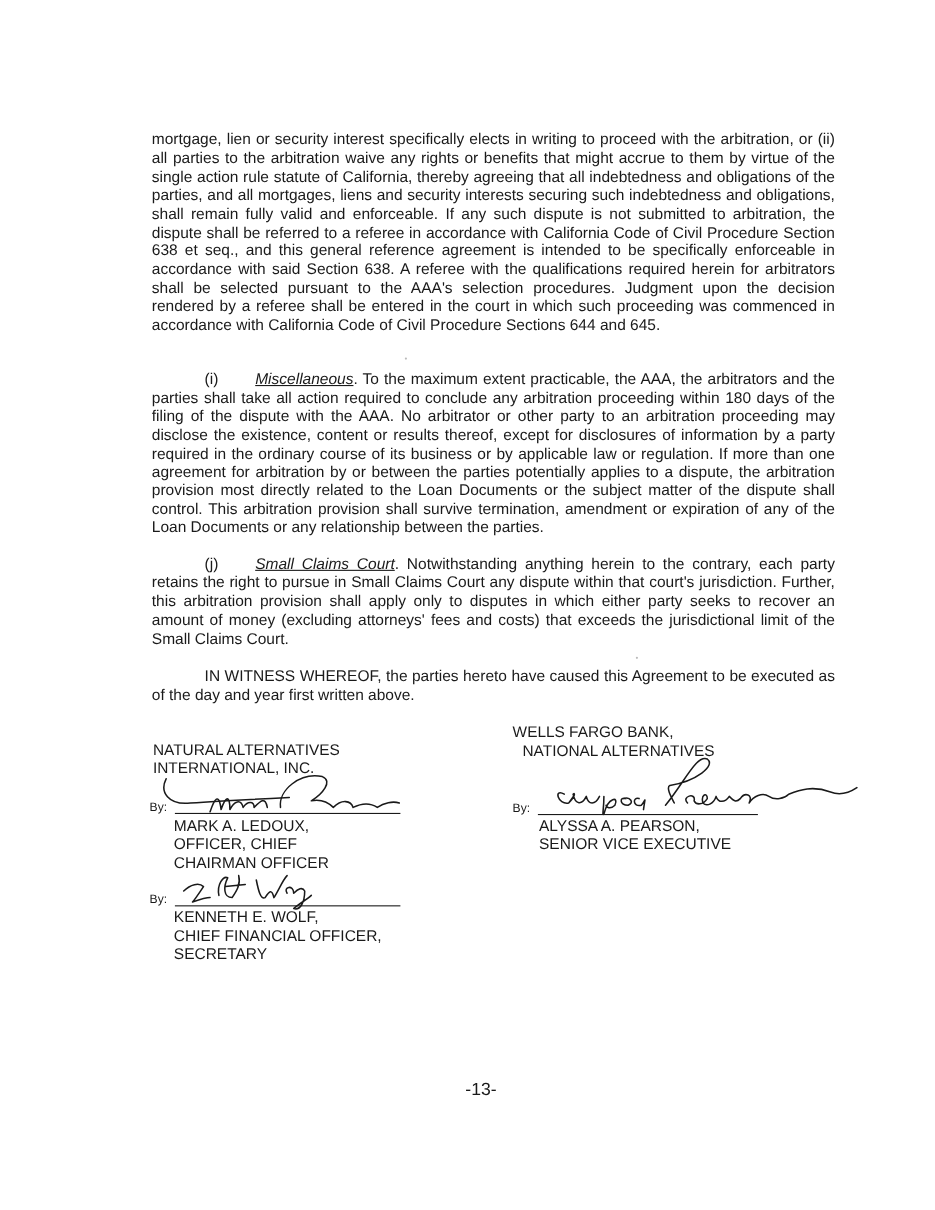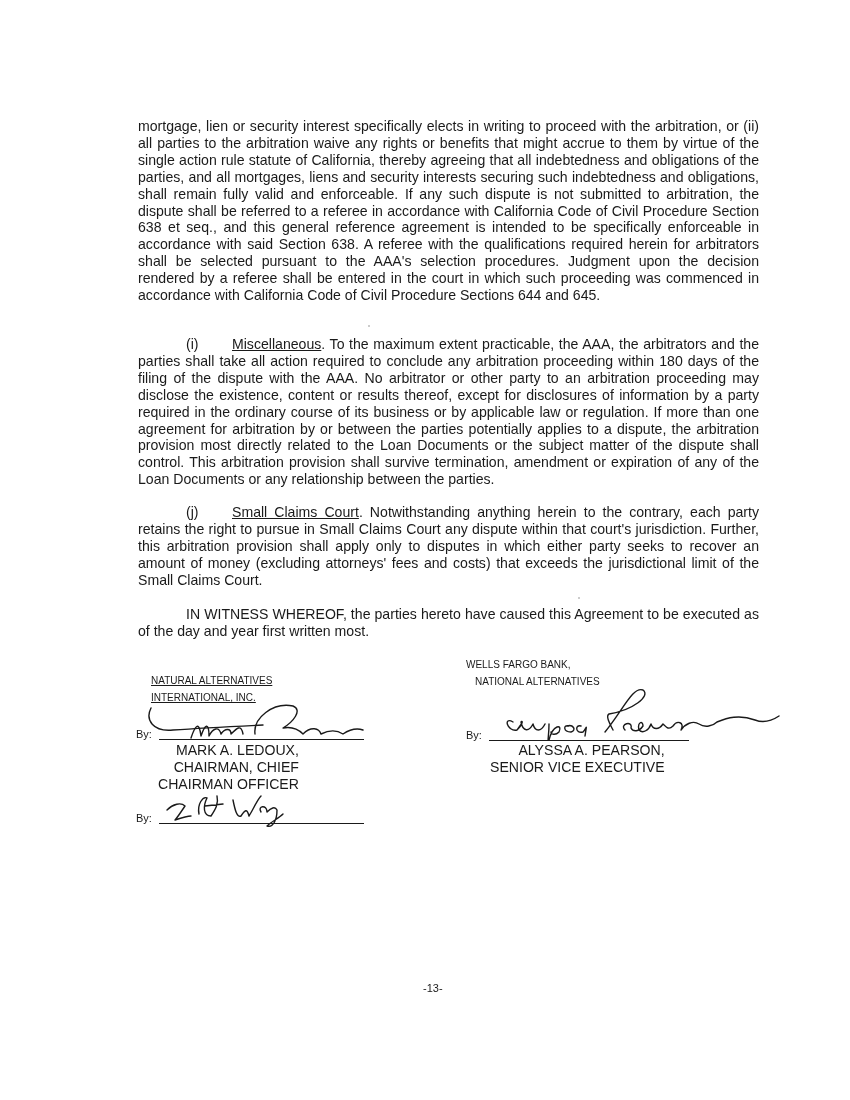--- a/index.html
+++ b/index.html
@@ -7,88 +7,93 @@
          font-family: "Liberation Sans", sans-serif; color: #1a1a1a; }
   .page { position: absolute; left: 0; top: 0; width: 850px; height: 1100px; margin-left: 23px; }
   .body-text { position: absolute; left: 115px; width: 621px; font-size: 14.1px; line-height: 16.9px; }
   .para { margin: 0; text-align: justify; text-align-last: left; }
   .indent { text-indent: 48px; }
   .p1 { top: 118px; }
   .p2 { top: 336px; }
   .p3 { top: 504px; }
   .p4 { top: 606px; }
   .num { display: inline-block; width: 46px; text-indent: 0; }
-  .u { text-decoration: underline; }
-  .sig { position: absolute; font-size: 10px; line-height: 16.9px; }
+  .u { text-decoration: underline; font-style: italic; }
+  .sig { position: absolute; font-size: 14px; line-height: 16.9px; }
   .sig div { white-space: nowrap; }
-  .left-co { left: 128px; top: 673px; text-decoration: underline; }
+  .left-co { left: 116px; top: 673px; }
   .right-co { left: 443px; top: 657px; }
   .right-co .l2 { padding-left: 9px; }
   .byrow { position: absolute; font-size: 11px; }
   .by-label { position: absolute; left: 0; bottom: 0; }
   .sigline { position: absolute; border-bottom: 1.2px solid #1a1a1a; }
-  .signame { position: absolute; font-size: 14.1px; line-height: 16.9px; white-space: nowrap; text-align: right; }
+  .signame { position: absolute; font-size: 14.1px; line-height: 16.9px; white-space: nowrap; }
   .scribble { position: absolute; overflow: visible; }
   .scribble path { fill: none; stroke: #1a1a1a; stroke-width: 1.4; stroke-linecap: round; stroke-linejoin: round; }
   .footer { position: absolute; left: 113px; top: 982px; font-size: 10.2px; line-height: 11.6px; }
   .footer div { white-space: nowrap; }
-  .pagenum { position: absolute; left: 400px; top: 982px; font-size: 11px; }
+  .pagenum { position: absolute; left: 400px; top: 982px; font-size: 16px; }
   .speck { position: absolute; width: 2px; height: 2px; background: #bbb; border-radius: 1px; }
 </style>
 </head>
 <body>
 
 <div class="page">
 
   <div class="body-text p1">
     <p class="para">mortgage, lien or security interest specifically elects in writing to proceed with the arbitration, or (ii) all parties to the arbitration waive any rights or benefits that might accrue to them by virtue of the single action rule statute of California, thereby agreeing that all indebtedness and obligations of the parties, and all mortgages, liens and security interests securing such indebtedness and obligations, shall remain fully valid and enforceable.  If any such dispute is not submitted to arbitration, the dispute shall be referred to a referee in accordance with California Code of Civil Procedure Section 638 et seq., and this general reference agreement is intended to be specifically enforceable in accordance with said Section 638.  A referee with the qualifications required herein for arbitrators shall be selected pursuant to the AAA's selection procedures.  Judgment upon the decision rendered by a referee shall be entered in the court in which such proceeding was commenced in accordance with California Code of Civil Procedure Sections 644 and 645.</p>
   </div>
 
   <div class="body-text p2">
     <p class="para indent"><span class="num">(i)</span><span class="u">Miscellaneous</span><span>.  To the maximum extent practicable, the AAA, the arbitrators and the parties shall take all action required to conclude any arbitration proceeding within 180 days of the filing of the dispute with the AAA.  No arbitrator or other party to an arbitration proceeding may disclose the existence, content or results thereof, except for disclosures of information by a party required in the ordinary course of its business or by applicable law or regulation.  If more than one agreement for arbitration by or between the parties potentially applies to a dispute, the arbitration provision most directly related to the Loan Documents or the subject matter of the dispute shall control.  This arbitration provision shall survive termination, amendment or expiration of any of the Loan Documents or any relationship between the parties.</span></p>
   </div>
 
   <div class="body-text p3">
     <p class="para indent"><span class="num">(j)</span><span class="u">Small Claims Court</span><span>.  Notwithstanding anything herein to the contrary, each party retains the right to pursue in Small Claims Court any dispute within that court's jurisdiction. Further, this arbitration provision shall apply only to disputes in which either party seeks to recover an amount of money (excluding attorneys' fees and costs) that exceeds the jurisdictional limit of the Small Claims Court.</span></p>
   </div>
 
   <div class="body-text p4">
-    <p class="para indent">IN WITNESS WHEREOF, the parties hereto have caused this Agreement to be executed as of the day and year first written most.</p>
+    <p class="para indent">IN WITNESS WHEREOF, the parties hereto have caused this Agreement to be executed as of the day and year first written above.</p>
   </div>
 
   <div class="sig left-co">
     <div>NATURAL ALTERNATIVES</div>
     <div>INTERNATIONAL, INC.</div>
   </div>
 
   <div class="byrow" style="left:113px; top:722px; width:230px; height:18px;">
     <span class="by-label">By:</span>
     <div class="sigline" style="left:23px; width:205px; bottom:0;"></div>
   </div>
   <svg class="scribble" style="left:120px; top:700px;" width="230" height="45">
     <path d="M8 8 C2 20,10 32,30 30 C60 28,100 26,120 25"></path>
     <path d="M48 38 C52 26,56 20,58 36 C62 24,66 22,66 36 C70 28,76 26,78 34 C82 28,88 28,88 34 C94 28,98 24,100 34"></path>
     <path d="M112 34 C110 18,130 2,150 6 C160 10,150 22,140 28 C150 26,156 30,160 34 C168 26,176 28,178 34 C186 30,194 30,200 34 C206 30,214 28,220 30"></path>
   </svg>
   <div class="signame" style="left:135px; top:742px;">
     <div>MARK A. LEDOUX,</div>
-    <div>CHAIRMAN, CHIEF</div>
+    <div>OFFICER, CHIEF</div>
     <div>CHAIRMAN OFFICER</div>
   </div>
 
   <div class="byrow" style="left:113px; top:806px; width:230px; height:18px;">
     <span class="by-label">By:</span>
     <div class="sigline" style="left:23px; width:205px; bottom:0;"></div>
   </div>
   <svg class="scribble" style="left:140px; top:790px;" width="130" height="40">
     <path d="M4 20 C10 14,18 12,22 16 C18 22,14 28,12 30 C18 28,24 26,28 26"></path>
     <path d="M36 24 C34 14,40 6,44 8 C40 16,40 26,48 26 C52 20,56 14,54 6 M42 16 L60 14"></path>
     <path d="M70 10 C72 20,74 28,78 26 C82 20,84 18,86 26 C90 20,94 10,98 6"></path>
     <path d="M98 22 C94 16,104 14,104 22 C108 18,112 16,114 20 C114 30,110 38,104 36 C108 32,116 28,120 24"></path>
   </svg>
+  <div class="signame" style="left:135px; top:825px;">
+    <div>KENNETH E. WOLF,</div>
+    <div>CHIEF FINANCIAL OFFICER,</div>
+    <div>SECRETARY</div>
+  </div>
 
   <div class="sig right-co">
     <div>WELLS FARGO BANK,</div>
     <div class="l2">NATIONAL ALTERNATIVES</div>
   </div>
 
   <div class="byrow" style="left:443px; top:723px; width:230px; height:18px;">
     <span class="by-label">By:</span>
     <div class="sigline" style="left:23px; width:200px; bottom:0;"></div>
   </div>

